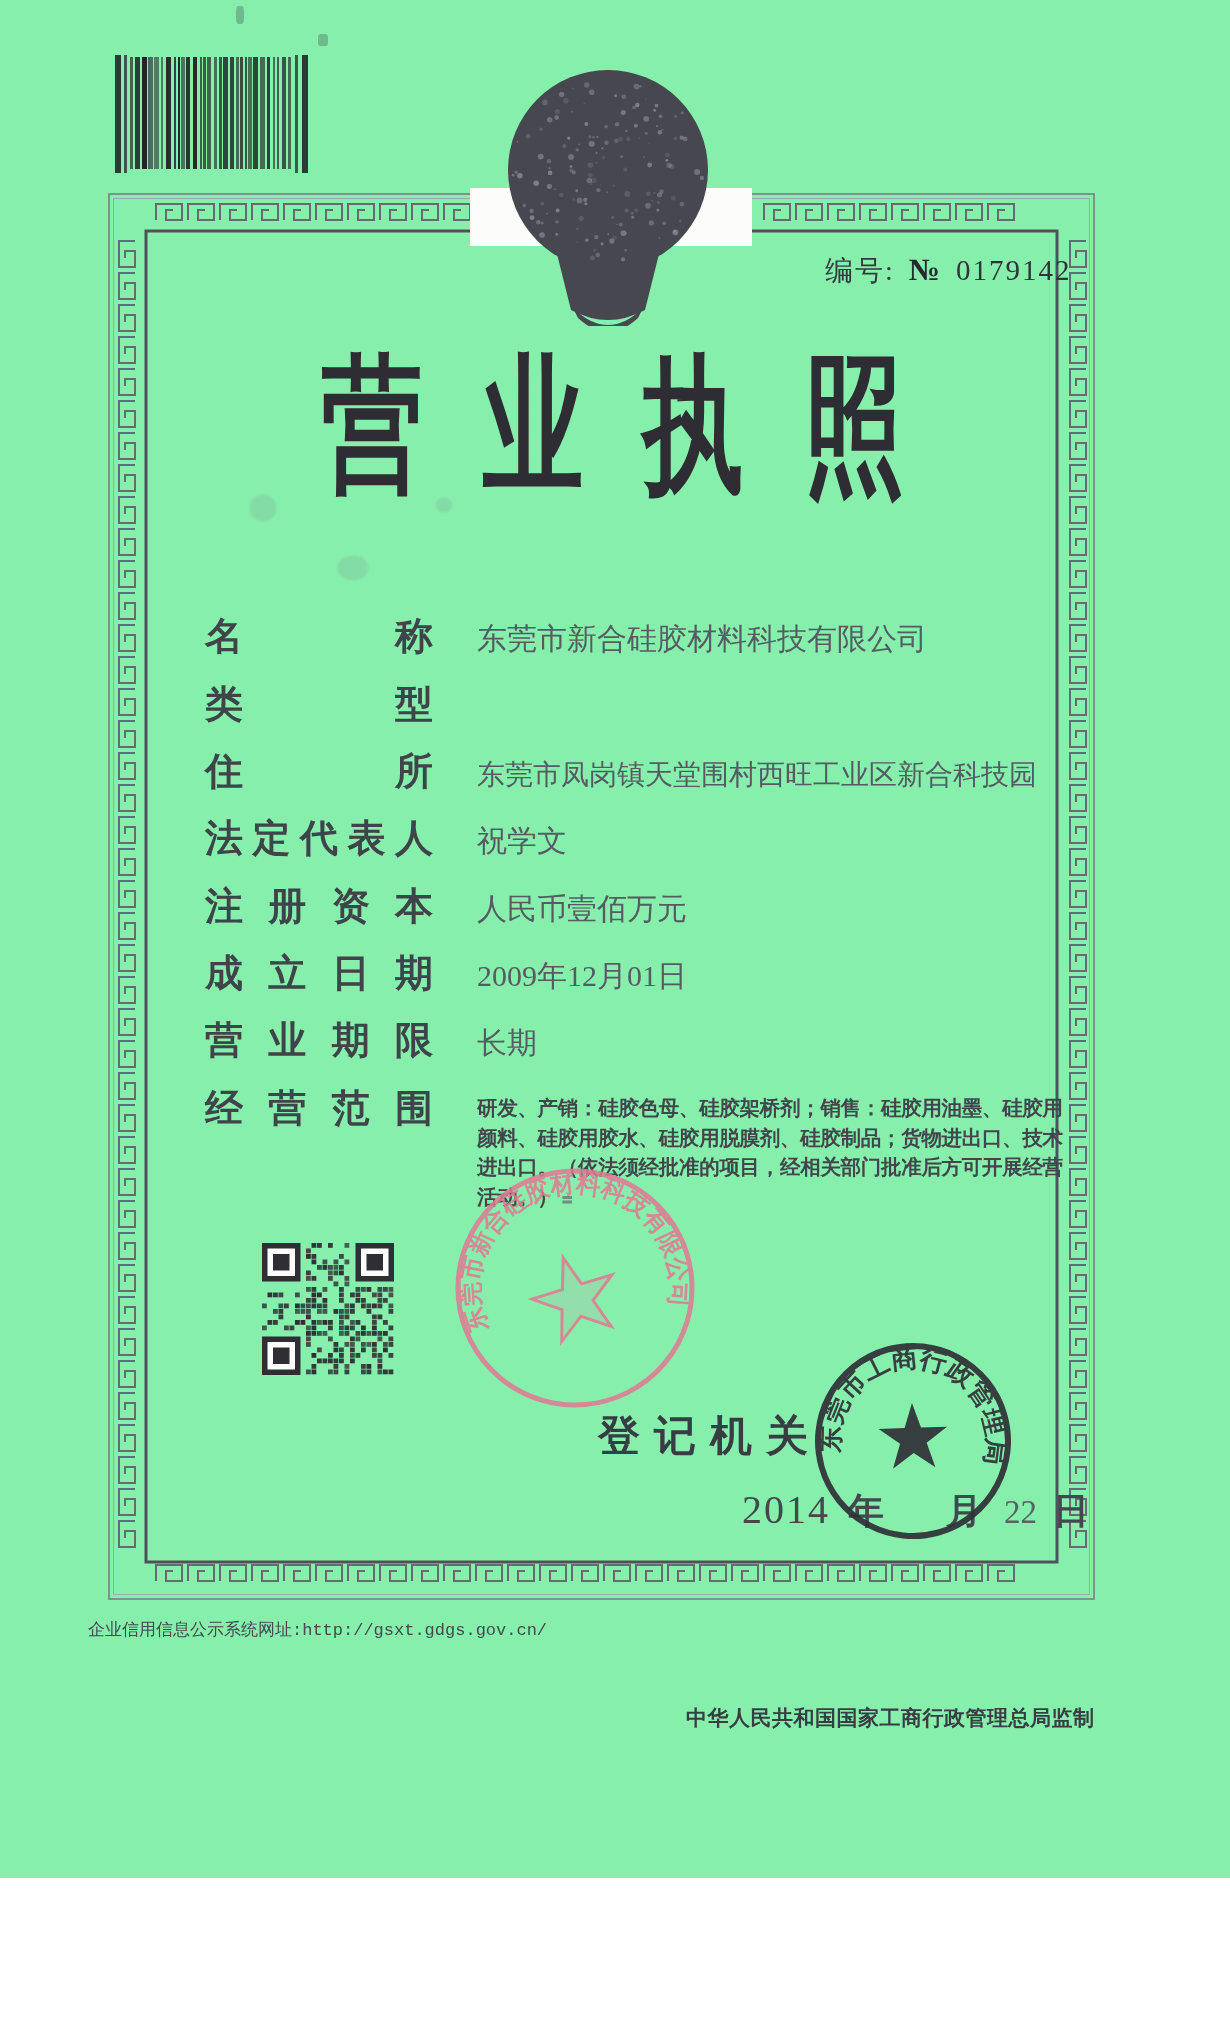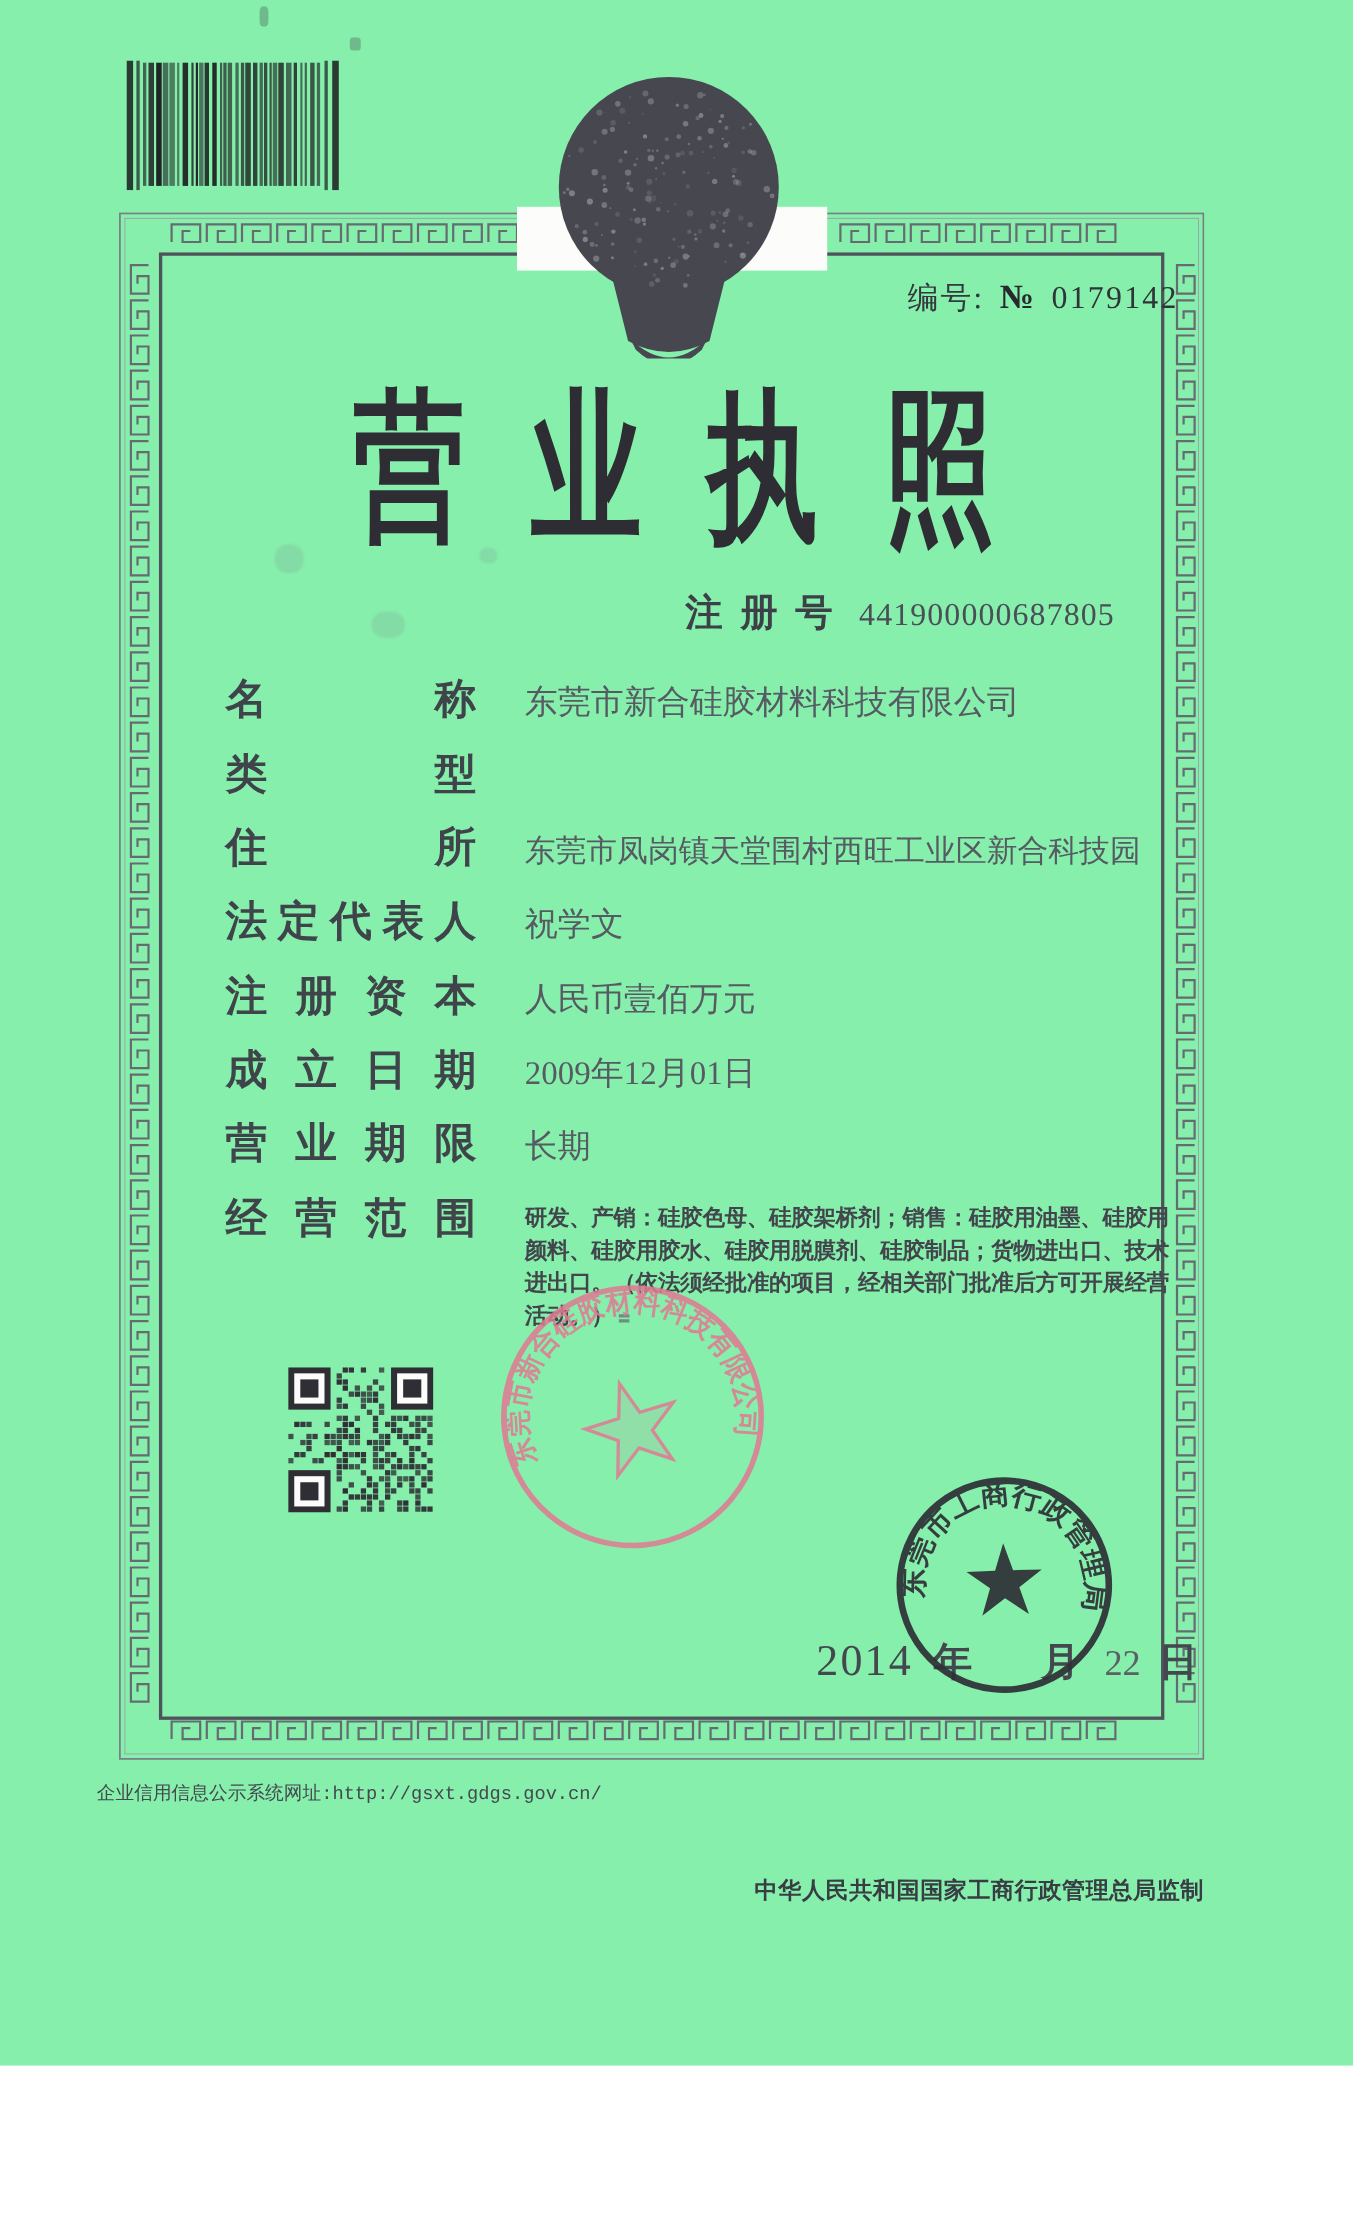--- a/index.html
+++ b/index.html
@@ -391,23 +391,20 @@
     <span class="lbl">编号:</span><span class="sym">№</span><span class="num">0179142</span>
   </div>
 
   <div class="abs title">
       <span>营</span>
       <span>业</span>
       <span>执</span>
       <span>照</span>
     </div>
 
-  <div class="abs regno">
-    <span class="lbl">注册号</span><span class="num">441900000687805</span>
-  </div>
 
   <div class="field-row" style="top:616px">
     <div class="flabel">
         <span>名</span>
         <span>称</span>
       </div>
     <div class="fvalue">东莞市新合硅胶材料科技有限公司</div>
   </div>
   <div class="field-row" style="top:684px">
     <div class="flabel">
@@ -669,20 +666,21 @@
     </defs>
     <g id="csealGroup" transform="rotate(-5 128 128)" opacity="0.86">
       <circle id="csRing" cx="128" cy="128" r="117" fill="none" stroke-width="5" stroke="#e07a93"></circle>
       <path id="csStar" fill="rgba(224,122,147,0.16)" stroke-width="3" d="M0.0 -44.0L-10.0 -13.8L-41.8 -13.6L-16.2 5.3L-25.9 35.6L-0.0 17.0L25.9 35.6L16.2 5.3L41.8 -13.6L10.0 -13.8Z" stroke="#e07a93" transform="translate(128 140) rotate(-12)"></path>
       <text font-size="27" font-weight="600" id="csText" fill="#e07a93">
         <textPath href="#csArc" startOffset="0" textLength="362" lengthAdjust="spacingAndGlyphs">东莞市新合硅胶材料科技有限公司</textPath>
       </text>
     </g>
   </svg>
 
+  <div class="abs authority">登记机关</div>
 
   <div class="abs dateline">
     <span class="year">2014</span><span class="u1">年</span><span class="u2">月</span><span class="day">22</span><span class="u3">日</span>
   </div>
 
   <svg class="abs" style="top:1336px;left:808px" width="210" height="210" id="rsealSvg">
     <defs>
       <path id="rsArc" d="M33.5 124.2 A74 74 0 1 1 176.5 124.2" fill="none"></path>
     </defs>
     <g transform="rotate(6 105 105)" opacity="0.93">

